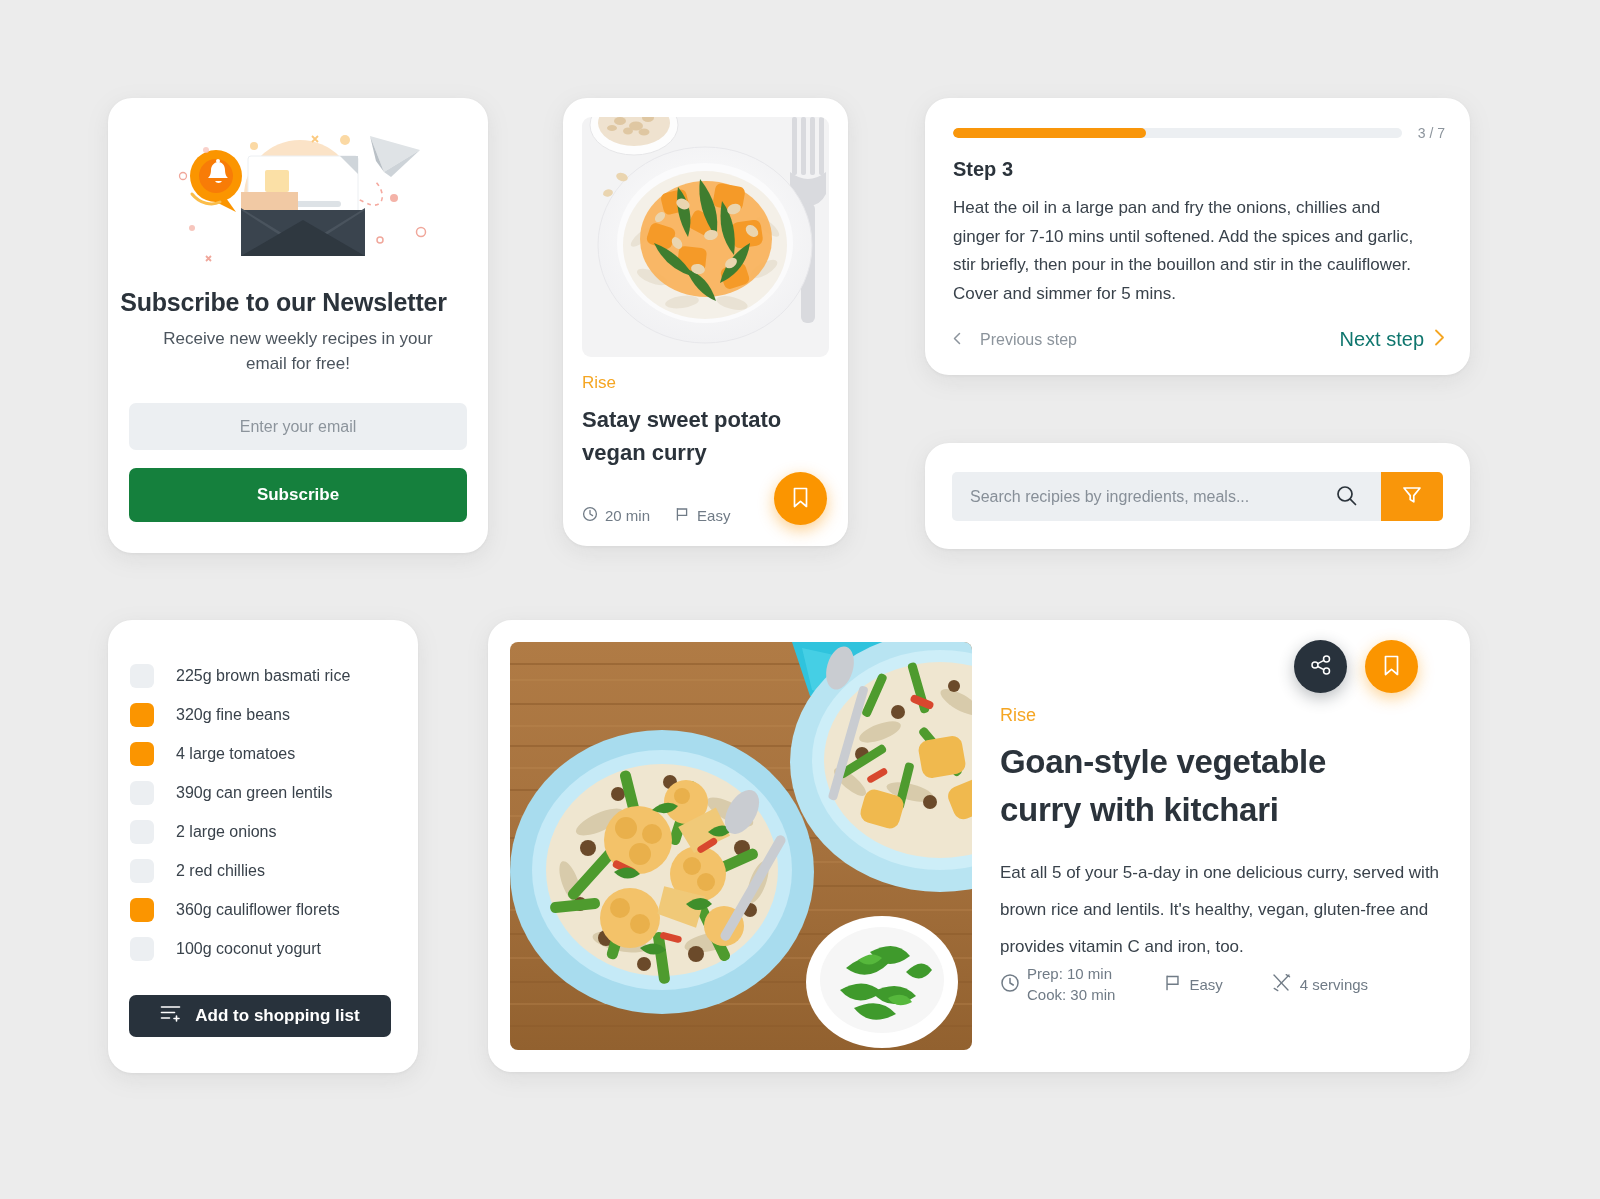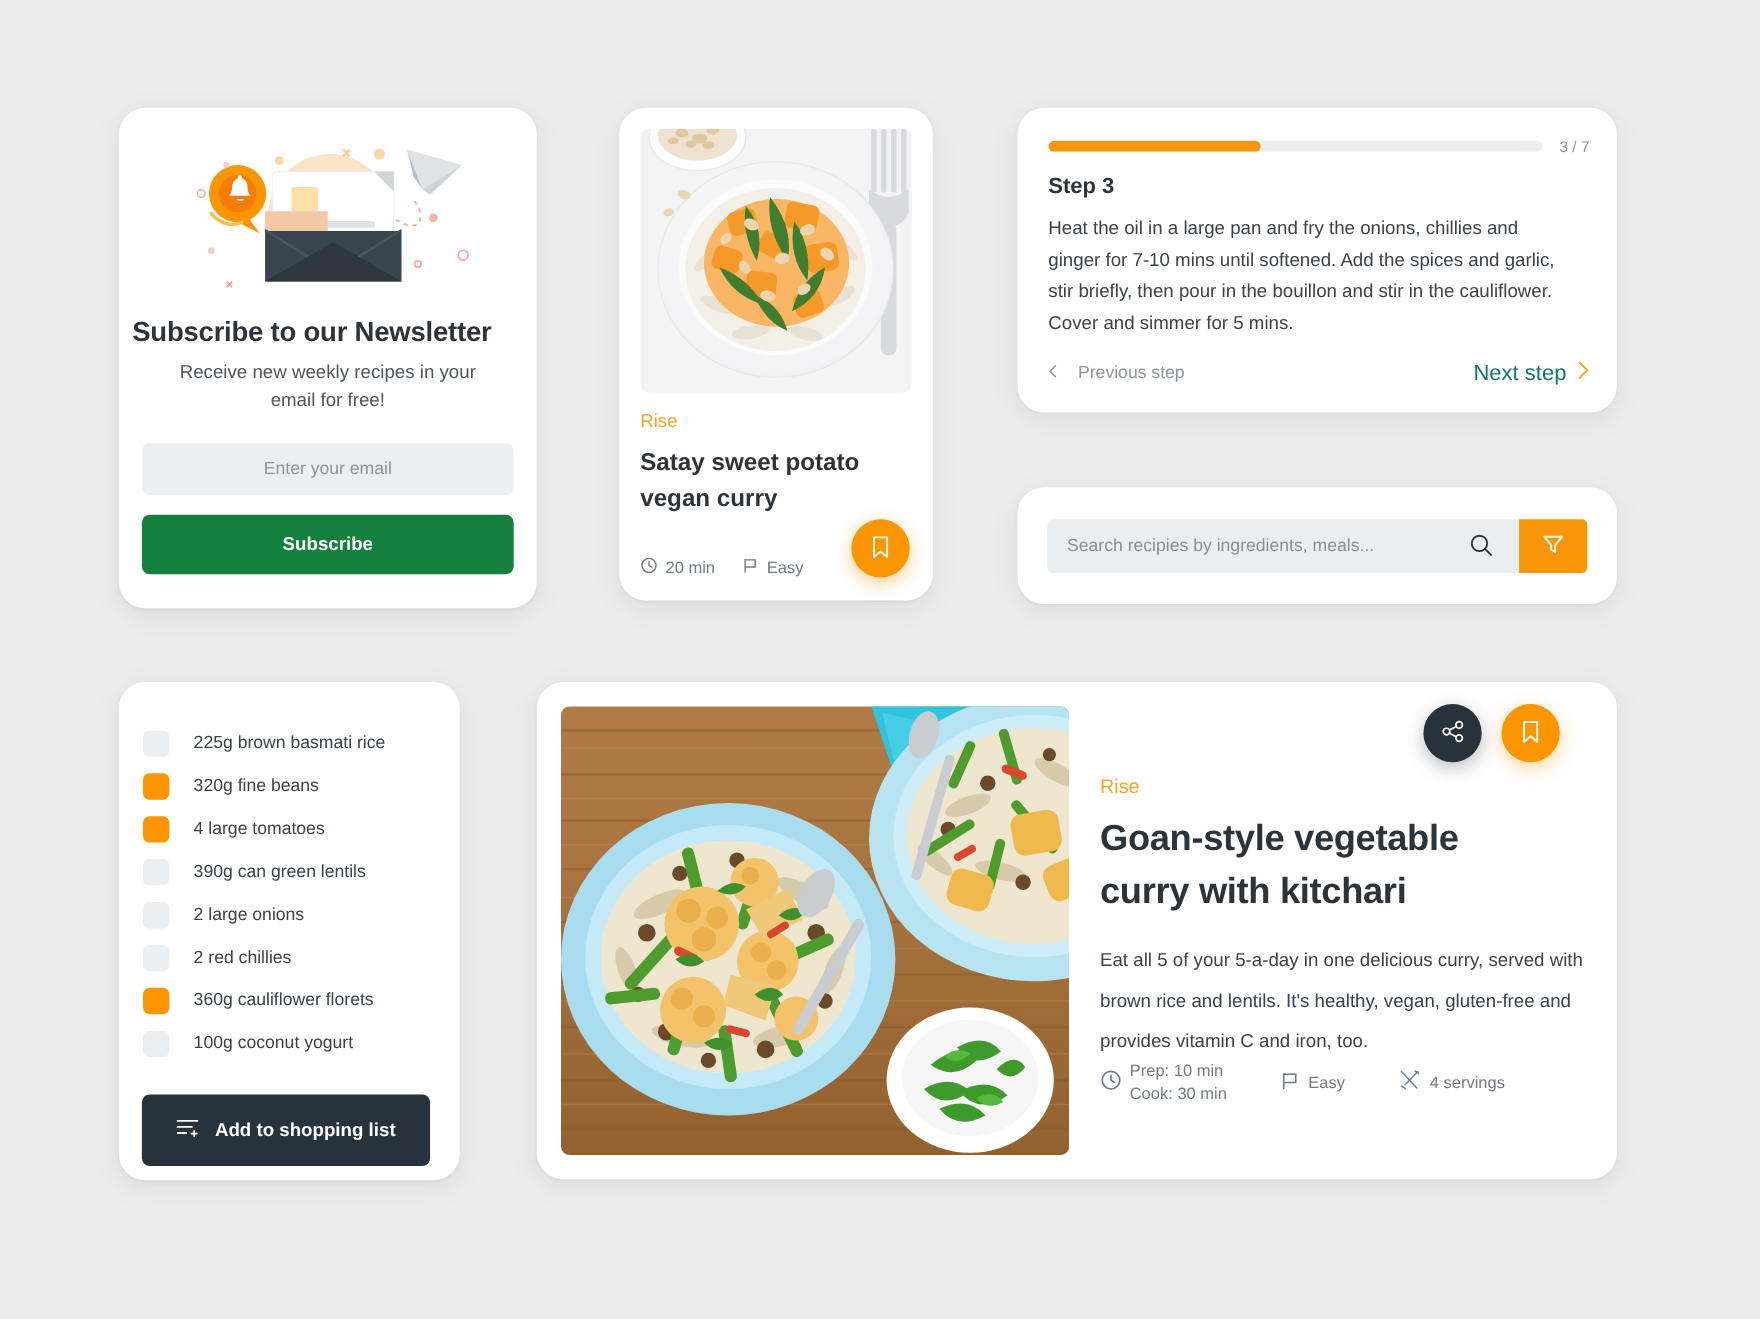--- a/index.html
+++ b/index.html
@@ -101,21 +101,21 @@
   }
 
   
   #ingredients-card { left:108px; top:620px; width:310px; height:453px;padding-left:31px; }
   .ing-list { position:absolute; left:22px; top:36px; width:270px; }
   .ing-row { display:flex; align-items:center; height:39px; cursor:pointer; }
   .ing-box { width:24px; height:24px; border-radius:6px; background:#eceff2; flex:none; }
   .ing-box.checked { background:#fb9500; }
   .ing-label { margin-left:22px; font-size:16px; color:#39424b; }
   .shop-btn {
-    position:absolute; left:21px; top:375px; width:262px; height:65px;
+    position:absolute; left:21px; top:375px; width:262px; height:42px;
     background:#28323c; border:none; border-radius:7px; cursor:pointer;
     display:flex; align-items:center; justify-content:center; gap:14px;
     color:#ffffff; font-size:17px; font-weight:700;
     font-family:"Liberation Sans", sans-serif;
   }
 
   
   #goan-card { left:488px; top:620px; width:982px; height:452px; overflow:visible; }
   .goan-img { position:absolute; left:22px; top:22px; width:462px; height:408px; border-radius:8px; overflow:hidden; }
   .goan-right { position:absolute; left:512px; top:0; width:470px; height:452px; }

